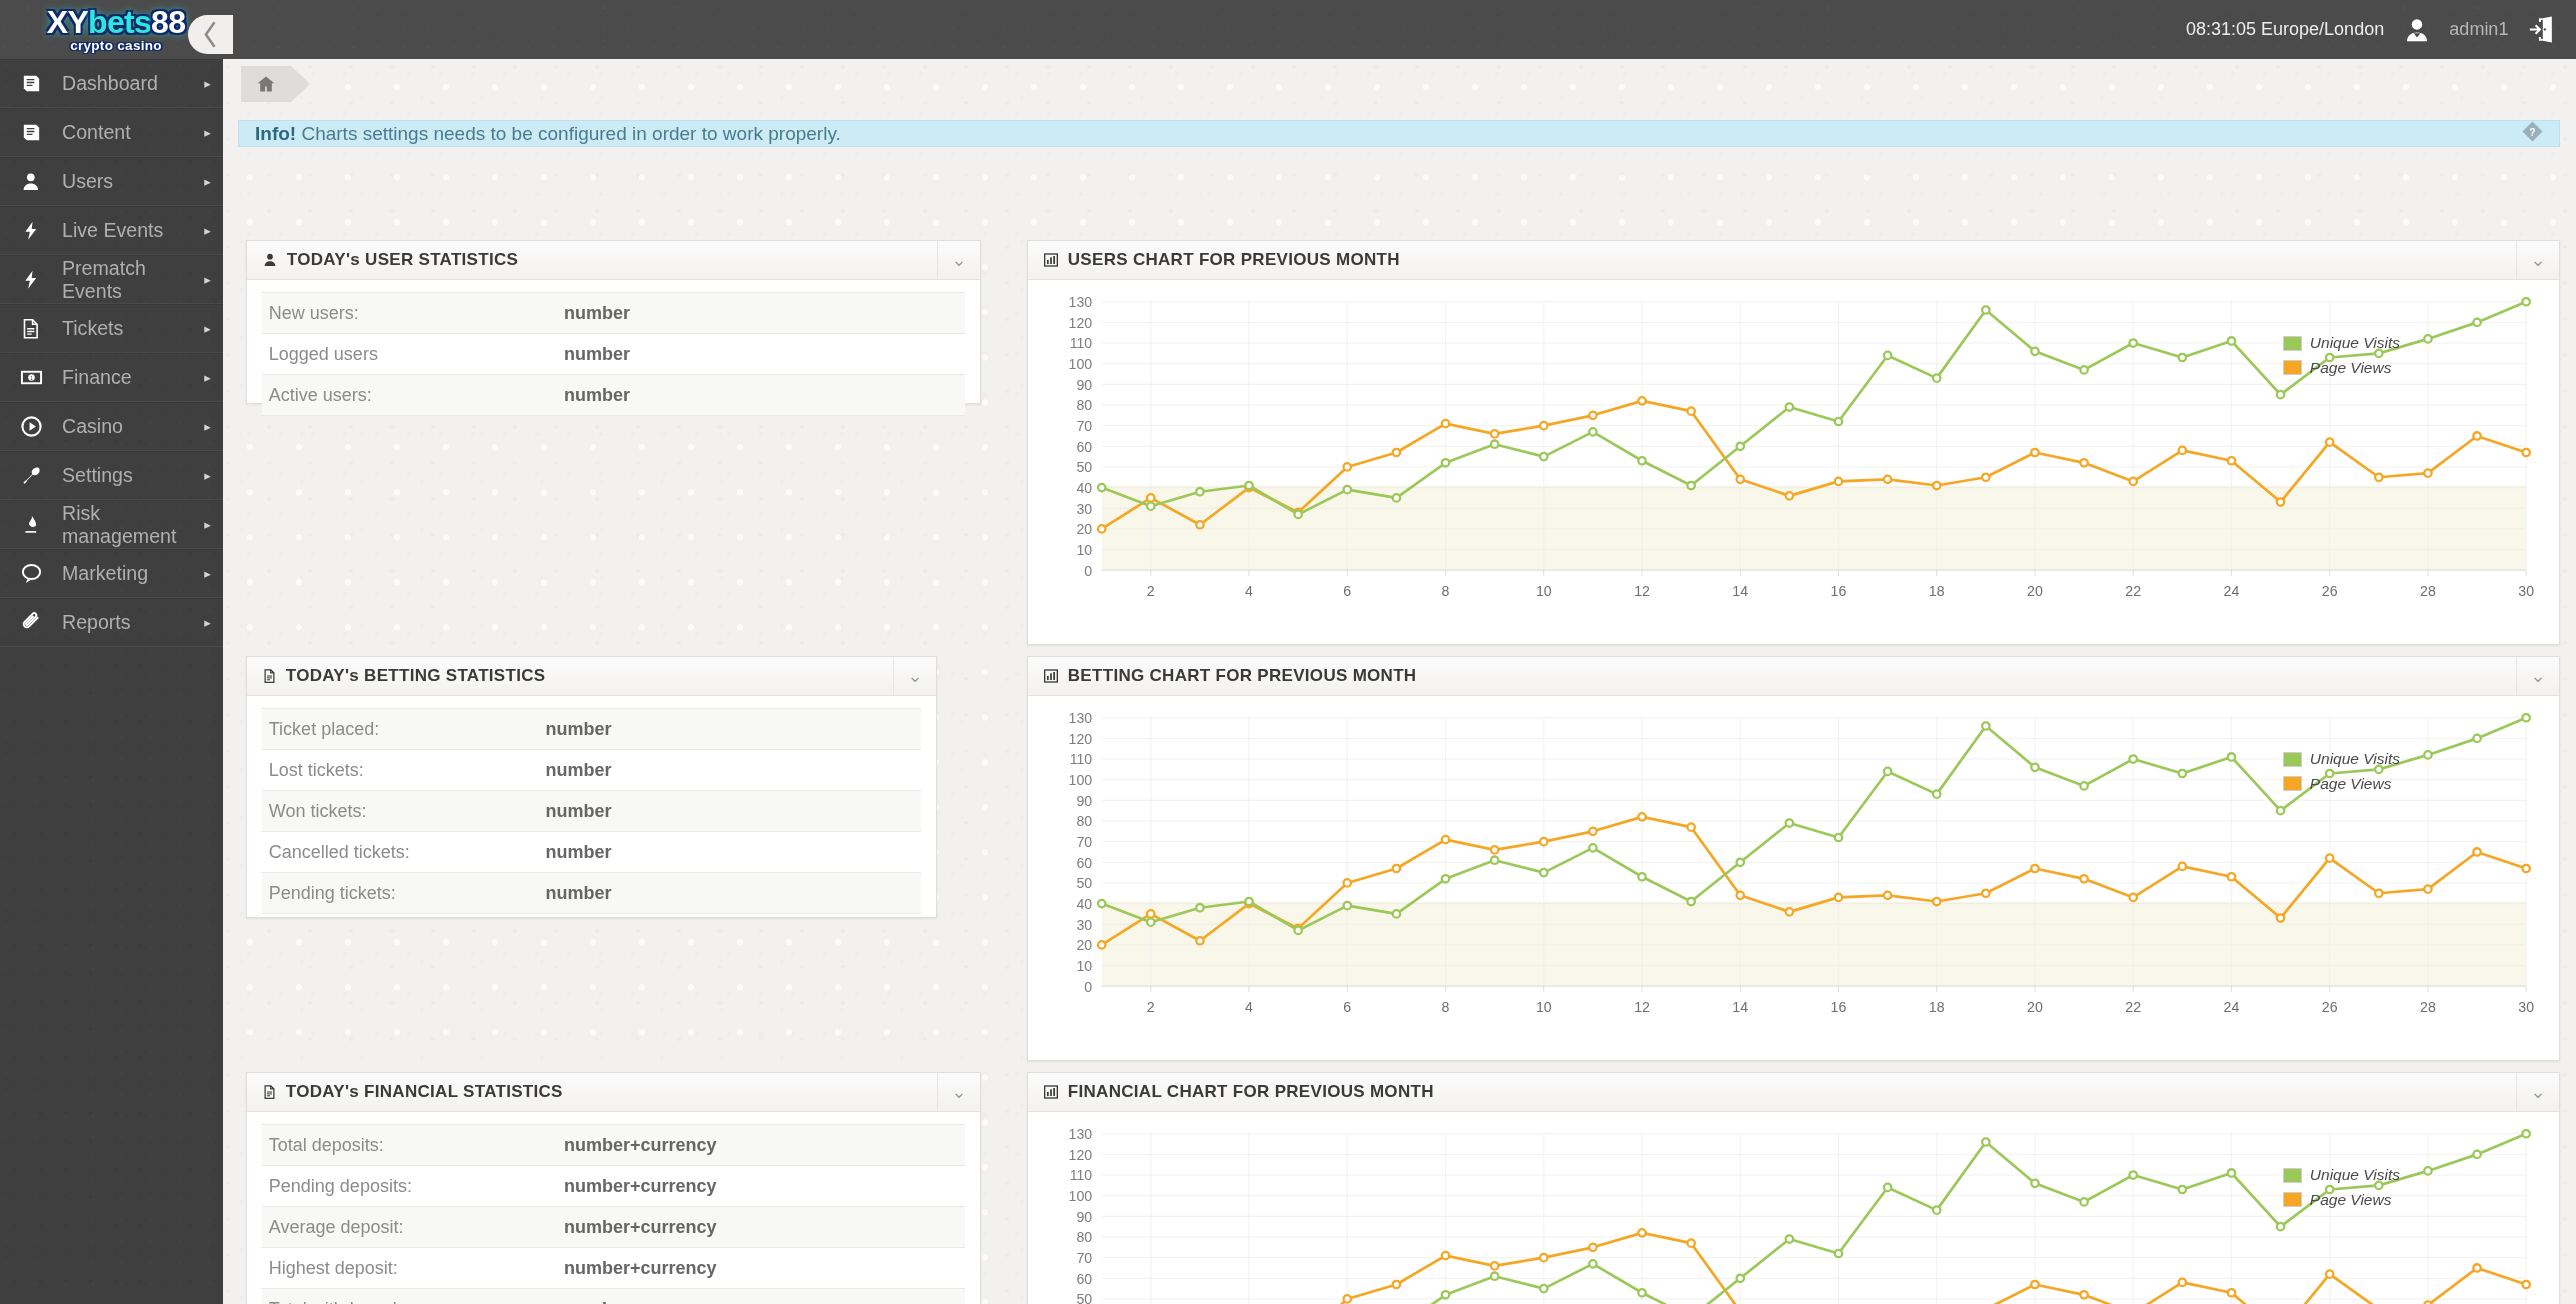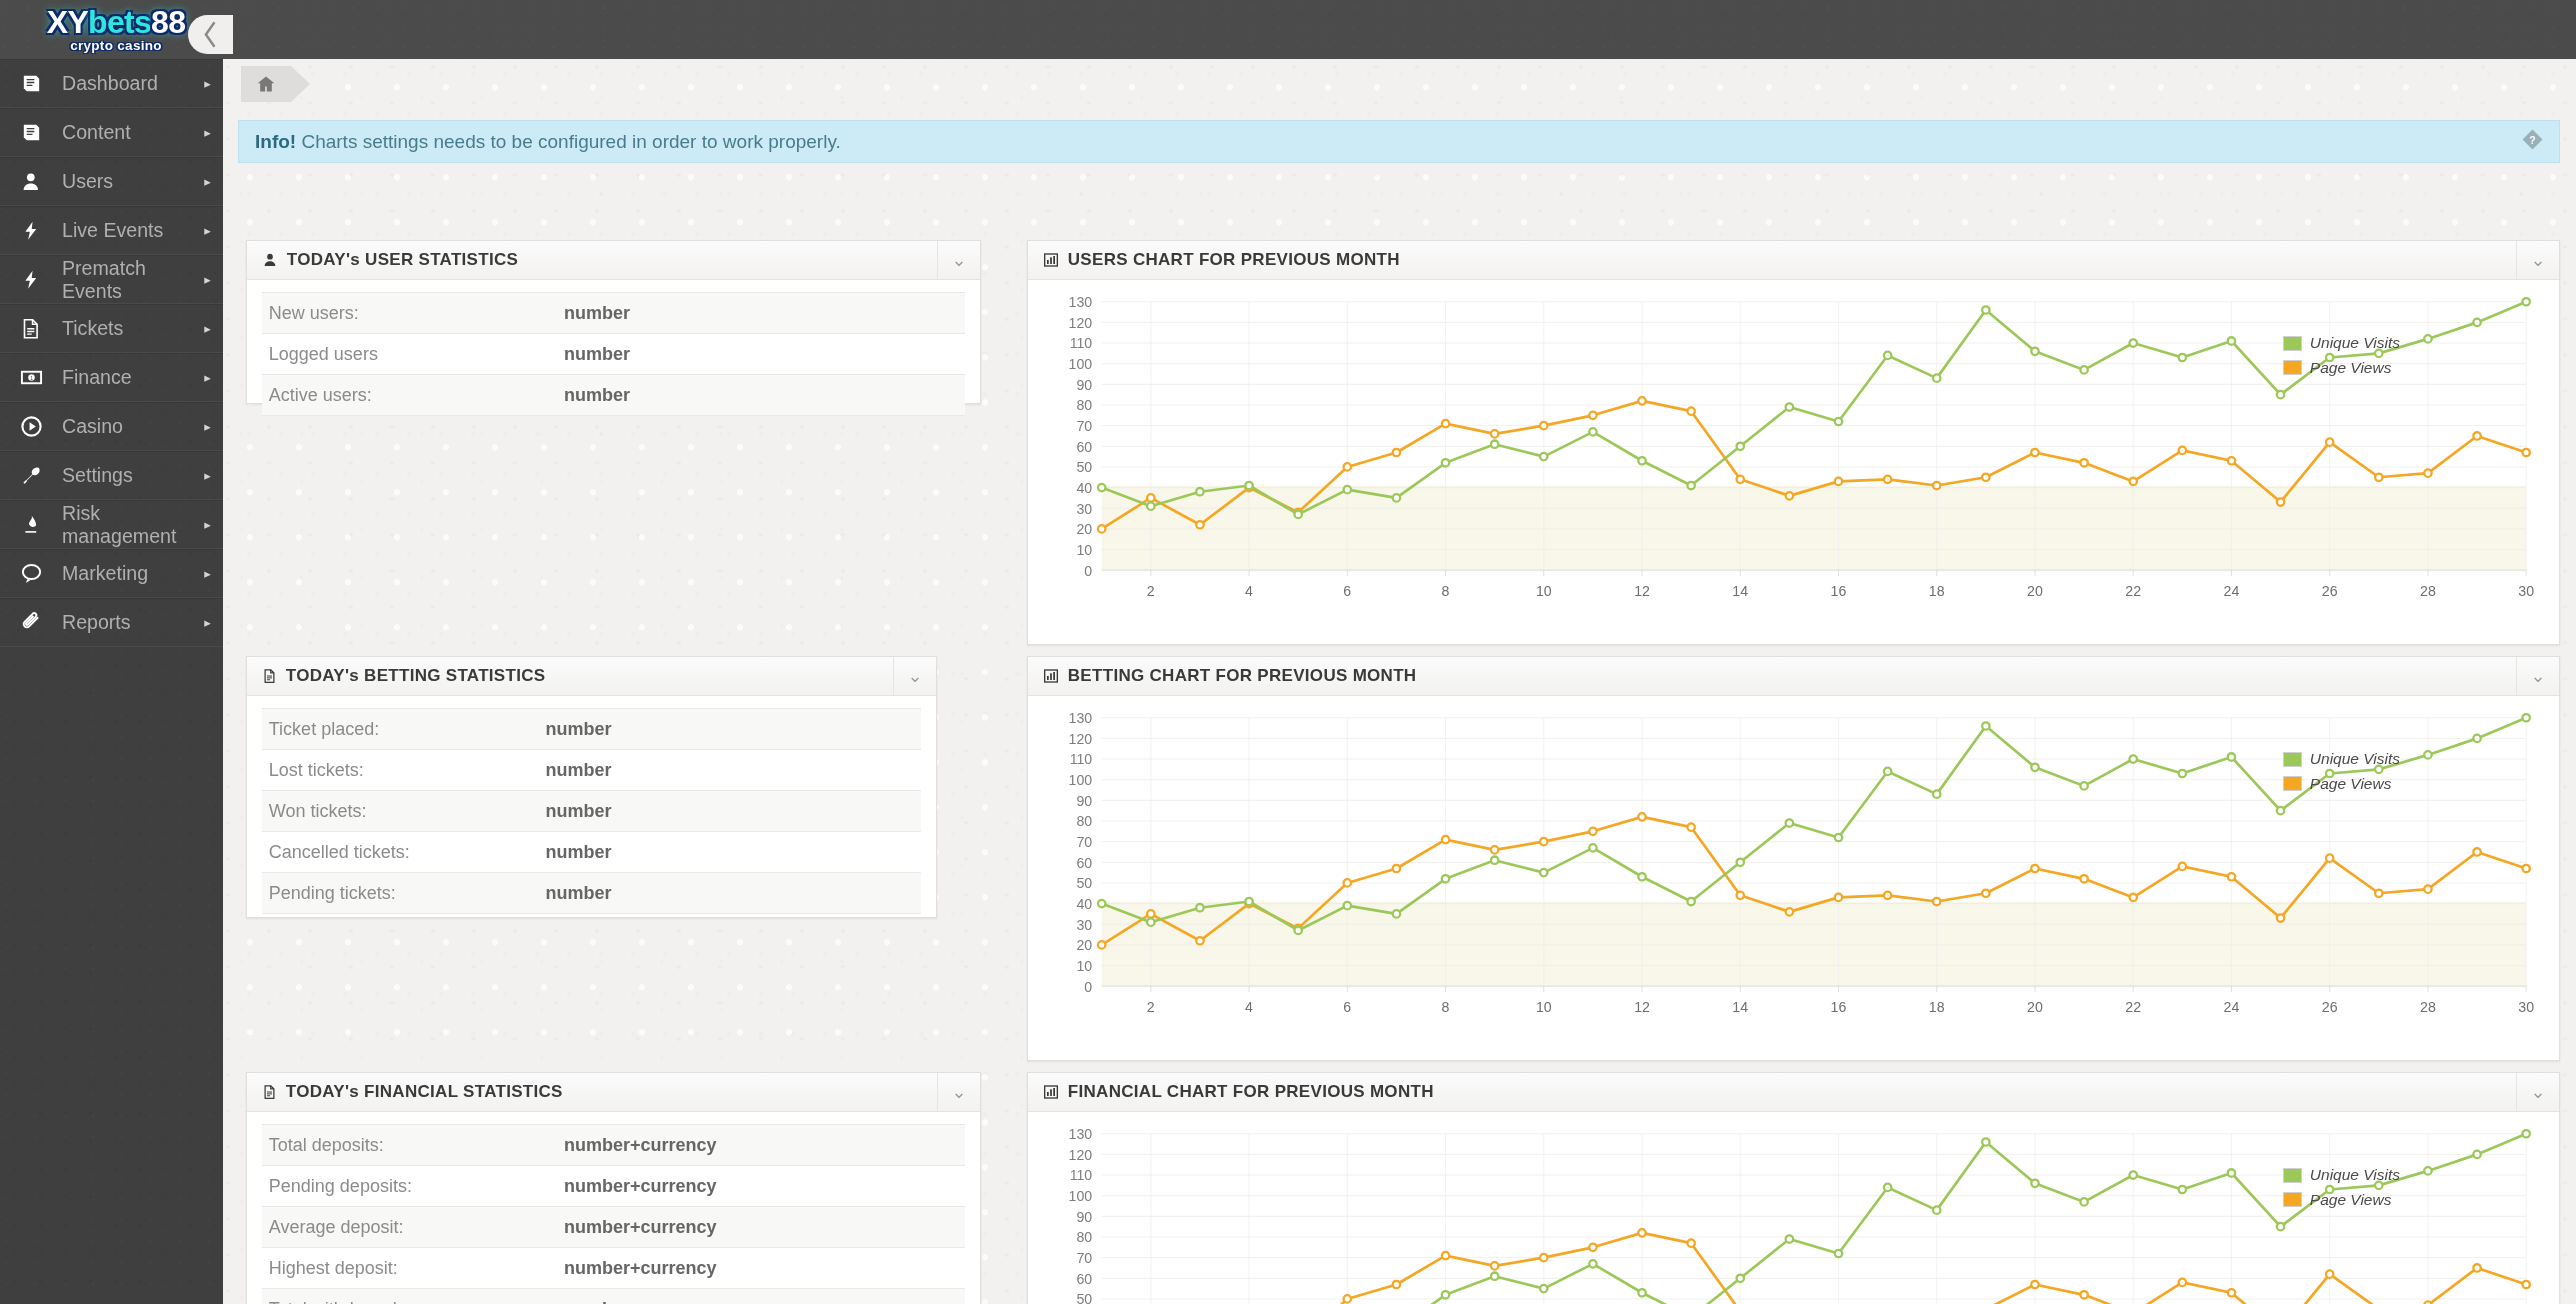--- a/index.html
+++ b/index.html
@@ -97,21 +97,21 @@
     position: absolute; left: 17.6px; top: 6.8px; height: 36px; width: 50px;
     background: #dedddb; display: flex; align-items: center; justify-content: center;
   }
   #crumb-arrow {
     position: absolute; left: 68px; top: 6.8px; width: 0; height: 0;
     border-top: 18px solid transparent; border-bottom: 18px solid transparent;
     border-left: 19px solid #dedddb;
   }
 
   #alert {
-    position: absolute; left: 15px; top: 61px; width: 2322px; height: 43px;
+    position: absolute; left: 15px; top: 61px; width: 2322px; height: 27px;
     background: #ccebf7; border: 0.7px solid #bce0ee;
     display: flex; align-items: center; padding: 0 16px;
   }
   #alert-text { font-size: 19px; color: #4a7b8c; }
   #alert-text b { color: #2b6a80; }
   #alert-help {
     position: absolute; right: 15px; top: 50%; transform: translateY(-50%);
   }
 
   
@@ -158,20 +158,39 @@
 </style>
 </head>
 <body>
 
 <div id="topbar">
   <div id="logo-wrap">
     <div id="logo-main"><span class="w">XY</span><span class="c">bets</span><span class="w">88</span></div>
     <div id="logo-sub">crypto casino</div>
   </div>
 
+  <div id="topbar-right">
+    <span id="clock">08:31:05 Europe/London</span>
+    <span class="tb-icon">
+      <svg width="30" height="30" viewBox="0 0 24 24">
+          <circle cx="12" cy="7.5" r="4.2" fill="#ffffff"></circle>
+          <path d="M4 21c0-4.4 3.6-7 8-7s8 2.6 8 7z" fill="#ffffff"></path>
+          <path d="M9.4 14.5 12 18l2.6-3.5" fill="#4b4b4b"></path>
+        </svg>
+    </span>
+    <span id="user-name">admin1</span>
+    <span class="tb-icon">
+      <svg width="31" height="31" viewBox="0 0 24 24">
+        <path d="M13 3.2 20 2v20l-7-1.2z" fill="#ffffff"></path>
+        <circle cx="14.6" cy="12" r=".9" fill="#4b4b4b"></circle>
+        <path d="M13 3.2h-3v3h1.6V4.7H13zM13 20.8h-3v-3h1.6v1.5H13z" fill="#ffffff"></path>
+        <path d="M3 12h7M7.4 8.8 10.8 12l-3.4 3.2" stroke="#ffffff" stroke-width="1.6" fill="none"></path>
+      </svg>
+    </span>
+  </div>
 </div>
 
 <div id="sidebar">
 
   <div class="nav-item">
     <span class="nav-icon">
       <svg width="23" height="23" viewBox="0 0 24 24">
           <path d="M4 4h13l3 3v13H7l-3-3z" fill="#ffffff"></path>
           <path d="M7 8h8M7 11h8M7 14h6" stroke="#3f3f3f" stroke-width="1.4"></path>
         </svg>

